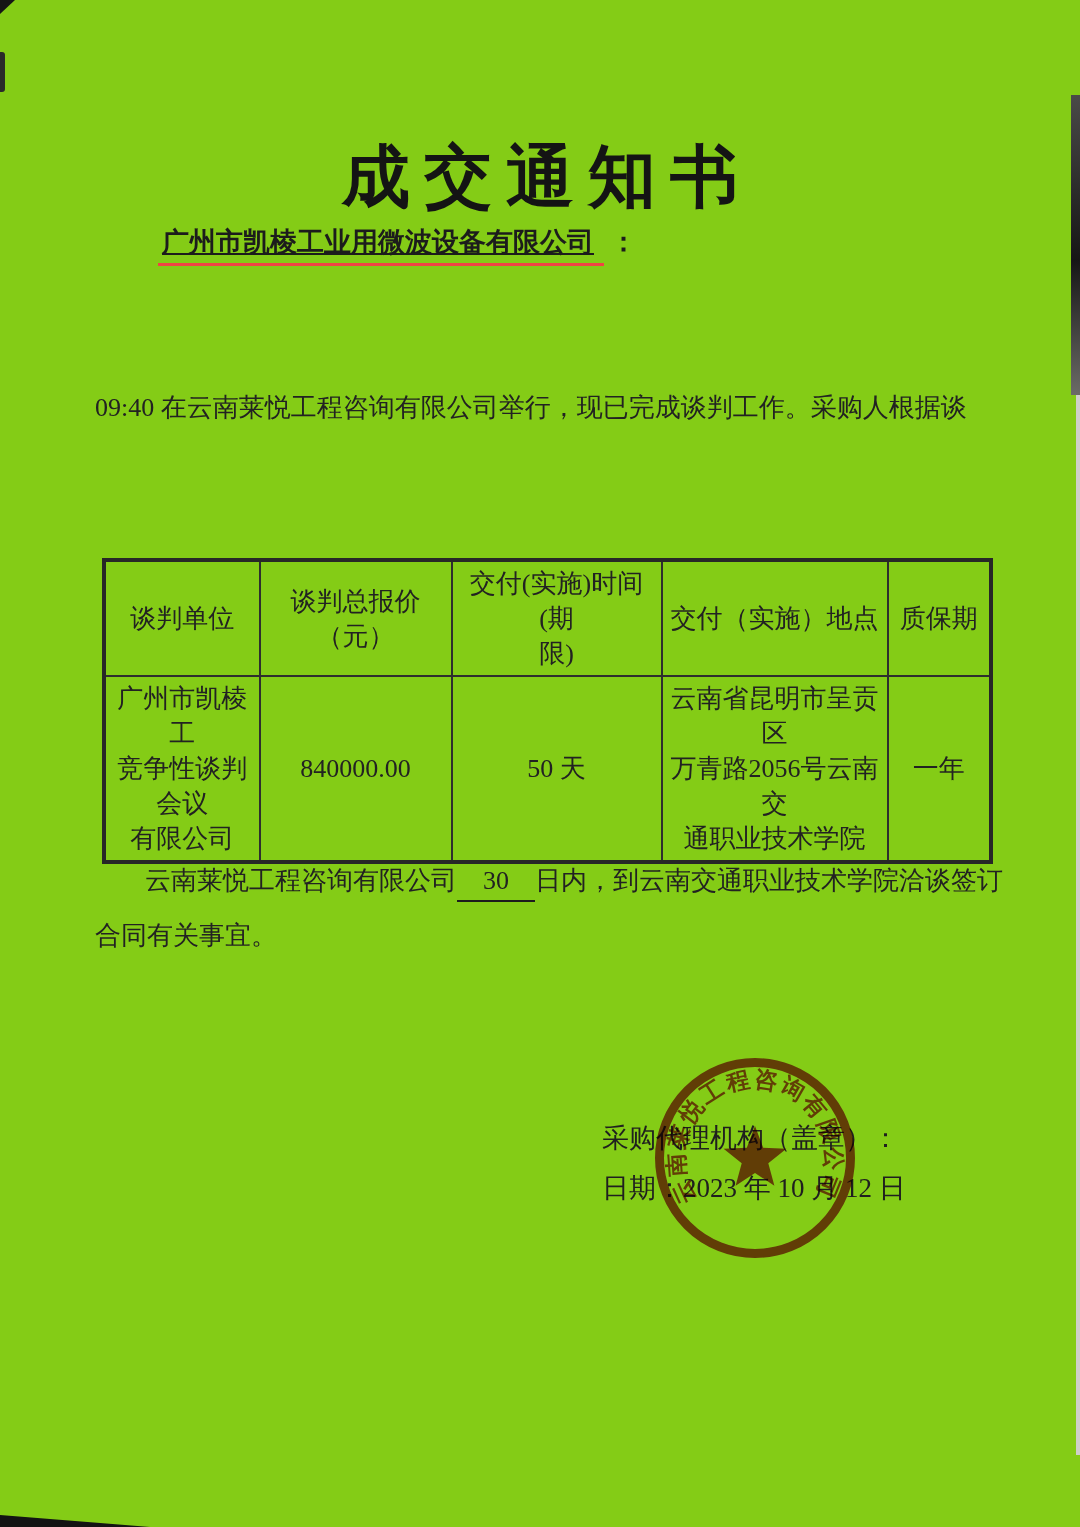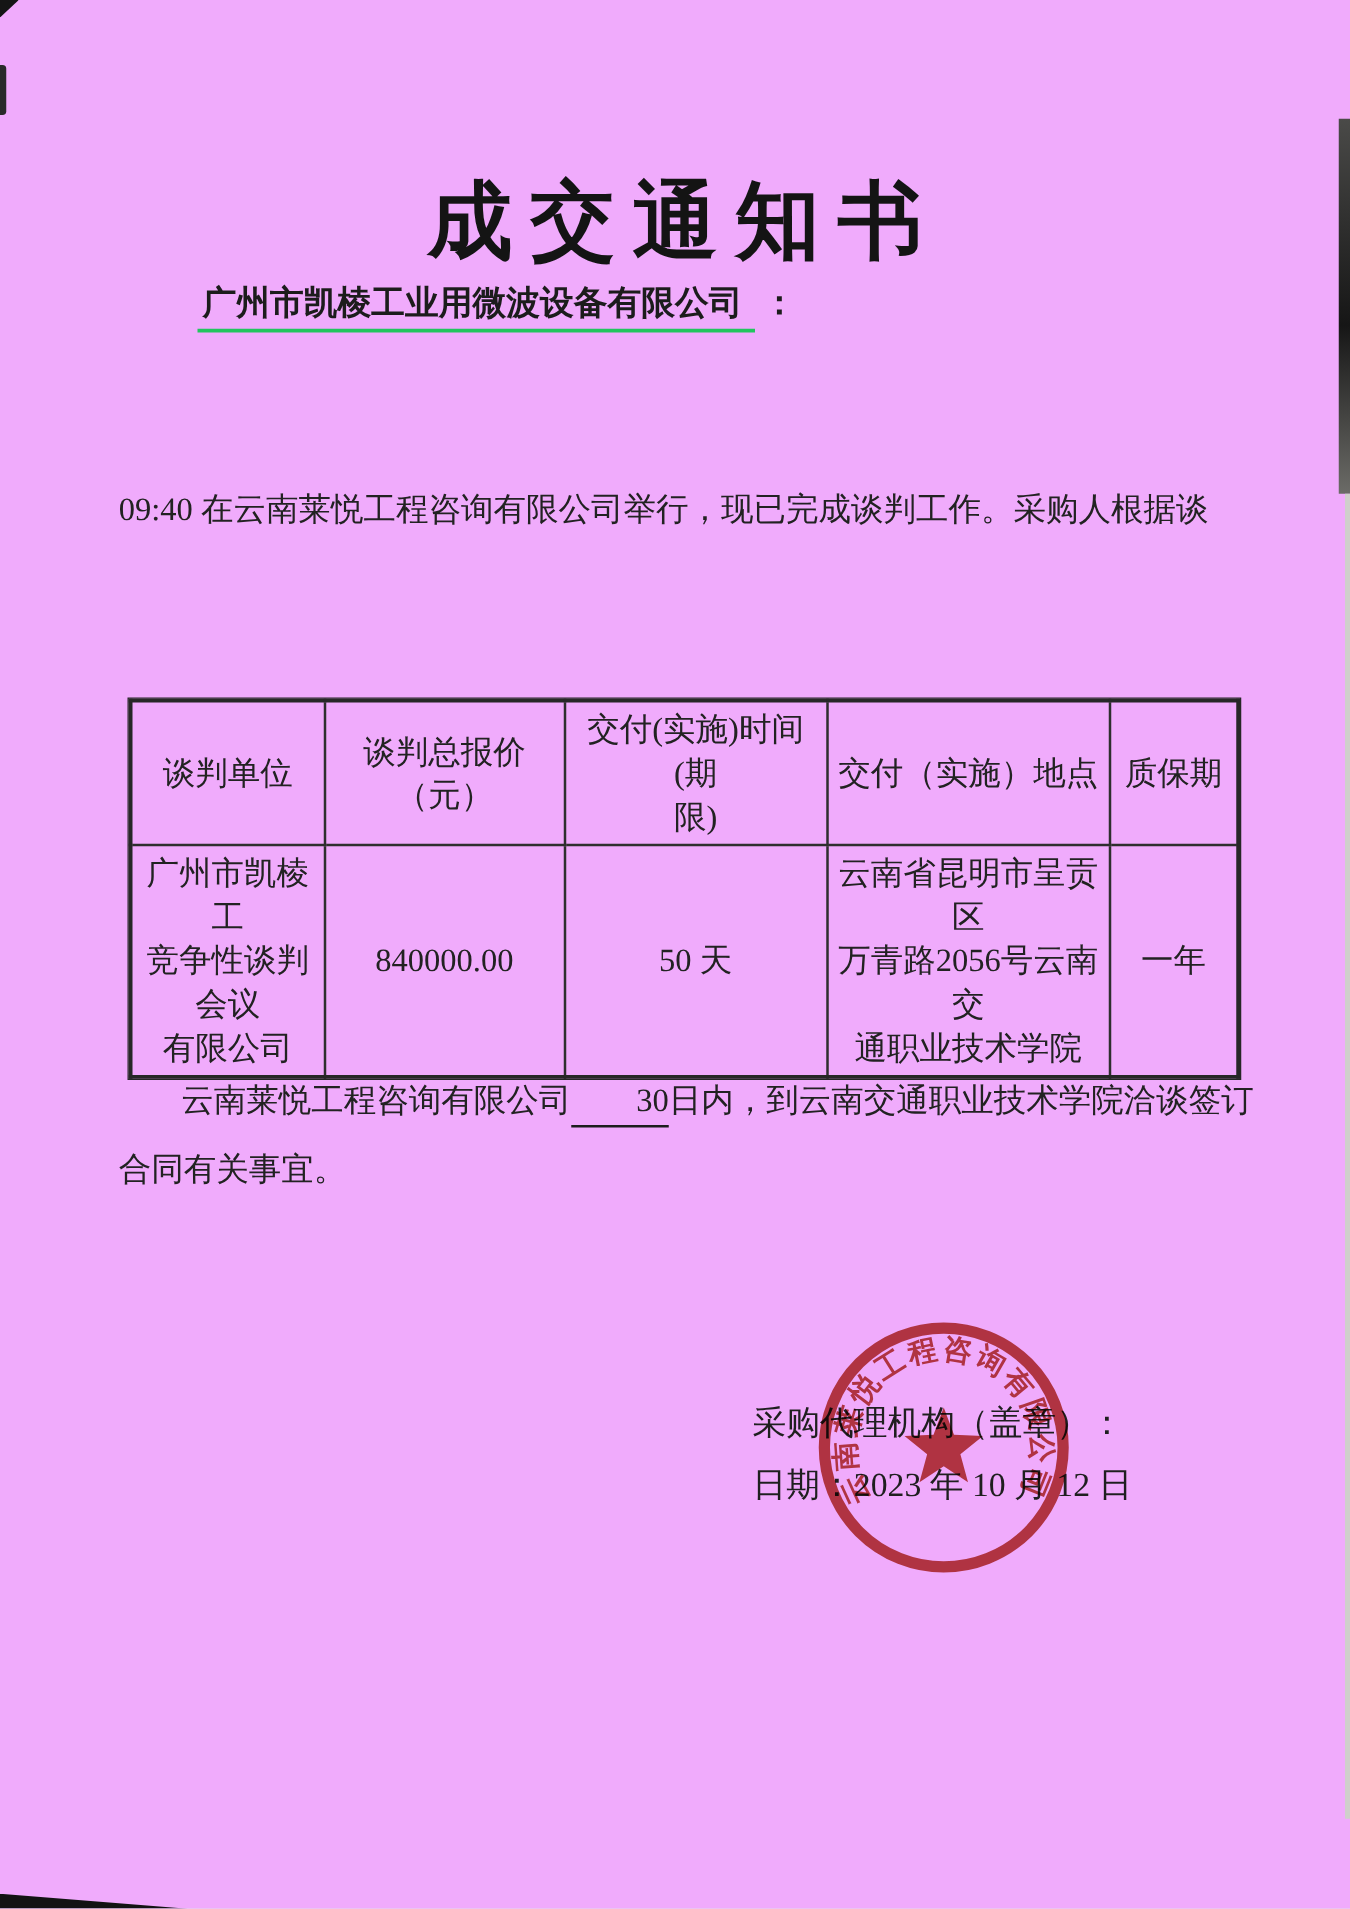--- a/index.html
+++ b/index.html
@@ -1,43 +1,43 @@
 <!DOCTYPE html>
 <html><head>
 <meta charset="utf-8">
 <style>
   html,body{margin:0;padding:0;background:#e8e8e6;}
   .page{
     position:relative;
     width:1080px;height:1527px;
     margin:0 auto;
-    background:#f0abfc;
+    background:#84cc16;
     font-family:"Liberation Serif","DejaVu Serif",serif;
     color:#1c1c1c;
     overflow:hidden;
   }
   .title{
     position:absolute;top:132px;left:0;width:100%;
     margin:0;text-align:center;
     font-size:68px;font-weight:bold;letter-spacing:14px;text-indent:14px;
     color:#141414;
   }
   .addressee{position:absolute;left:158px;top:224px;font-size:27px;font-weight:bold;white-space:nowrap;}
-  .addr-underline{border-bottom:3px solid #22c55e;padding:0 10px 3px 4px;display:inline-block;}
+  .addr-underline{border-bottom:3px solid #ef4444;padding:0 10px 3px 4px;display:inline-block;text-decoration:underline;}
   .addr-colon{margin-left:6px;}
   .bodyline{position:absolute;font-size:26px;line-height:34px;white-space:nowrap;color:#222;}
   .b{font-weight:bold;color:#161616;}
   .l1{left:160px;top:287px;}
   .l2{left:96px;top:339px;}
   .l3{left:95px;top:391px;}
   .l4{left:95px;top:442px;}
   .l5{left:145px;top:864px;}
   .l6{left:95px;top:919px;}
   .days-underline{
-    display:inline-block;width:78px;text-align:right;
+    display:inline-block;width:78px;text-align:center;
     border-bottom:2px solid #1d1d1d;padding-bottom:2px;
     font-size:26px;vertical-align:baseline;
   }
   table.award{
     position:absolute;left:103px;top:559px;width:886px;
     border-collapse:collapse;table-layout:fixed;
     font-size:26px;color:#222;
   }
   table.award td{
     border:2px solid #2e2e2e;

